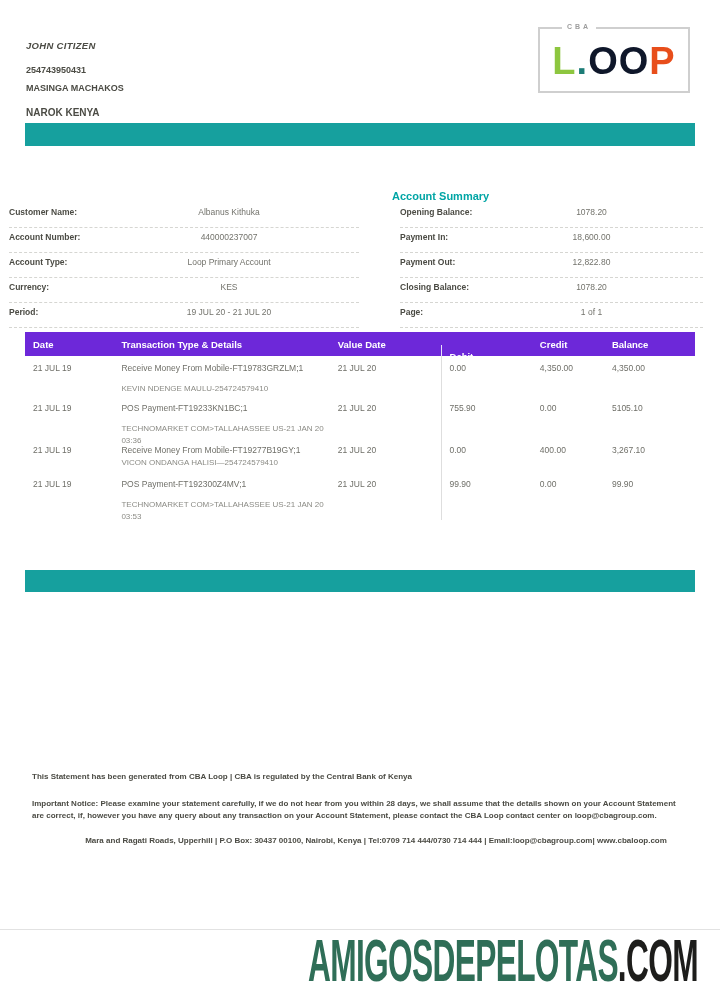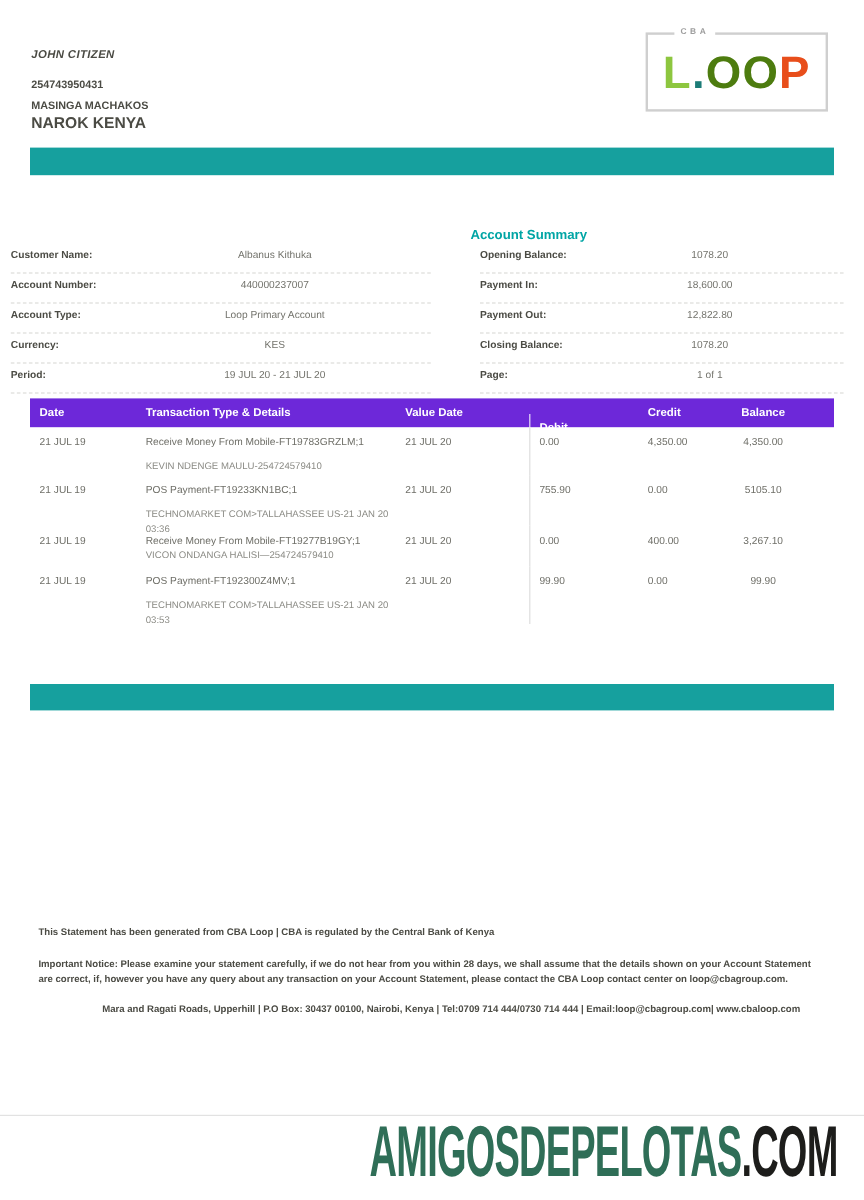--- a/index.html
+++ b/index.html
@@ -8,38 +8,38 @@
   .page {
     position:relative; width:720px; height:1000px; margin:0 auto;
     background:#ffffff; overflow:hidden;
   }
 
   
   .recipient { position:absolute; left:26px; top:40px; color:#4b4b44; }
   .recipient .r-name  { font-size:9.5px; font-weight:bold; letter-spacing:.3px;font-style:italic; }
   .recipient .r-phone { font-size:9px;  font-weight:bold; margin-top:14px; }
   .recipient .r-addr1 { font-size:9px;  font-weight:bold; margin-top:8px; }
-  .recipient .r-addr2 { font-size:13px;  font-weight:bold; margin-top:2px; }
+  .recipient .r-addr2 { font-size:10px;  font-weight:bold; margin-top:14px; }
 
   
   .logo-box {
     position:absolute; left:538px; top:27px; width:152px; height:66px;
     border:2px solid #cfcfcf; background:#fff;
   }
   .logo-cba {
     position:absolute; top:-6px; left:22px; background:#fff; padding:0 5px;
     font-size:7px; font-weight:bold; color:#9d9d9d; letter-spacing:3px;
   }
   .logo-word {
     position:absolute; left:0; right:0; top:8px; text-align:center;
     font-size:38px; font-weight:bold; letter-spacing:1px; line-height:48px;
   }
   .lg-l  { color:#8DC63F; }
   .lg-dot{ color:#1c7c77; }
-  .lg-oo { color:#4d7c0f; }
+  .lg-oo { color:#0f172a; }
   .lg-p  { color:#E84E1B; }
 
   
   .bar-top { position:absolute; left:25px; top:123px; width:670px; height:23px; background:#16A09E; }
   .bar-mid { position:absolute; left:25px; top:570px; width:670px; height:22px; background:#16A09E; }
 
   
   .summary-heading {
     position:absolute; left:392px; top:190px;
     color:#00A5A5; font-size:11px; font-weight:bold;
@@ -62,21 +62,21 @@
   .thead {
     display:flex; background:#6d28d9; height:24px; align-items:center;
     color:#ffffff; font-size:9.5px; font-weight:bold;
   }
   .trow { display:flex; align-items:stretch; }
   .c-date    { width:100px; padding-left:8px; }
   .c-details { width:225px; }
   .c-vdate   { width:107px; }
   .c-debit   { width:103px; padding-left:8px; }
   .c-credit  { width:75px;  }
-  .c-balance { width:85px;  text-align:center; padding-right:35px; }
+  .c-balance { width:85px;  text-align:left; padding-right:35px; }
   .thead .c-debit { border-left:1px solid rgba(255,255,255,.85); height:24px; display:flex; align-items:center;margin-top:25px; }
   .tbody { font-size:8.5px; color:#6f6f68; }
   .trow > div { padding-top:7px; }
   .trow .c-debit { border-left:1px solid #dedede; padding-top:7px; }
   .t-sub { font-size:8px; color:#8b8b85; margin-top:11px; }
   .t-sub2{ font-size:8px; color:#8b8b85; margin-top:3px; }
   .row-h40 { height:40px; }
   .row-h46 { height:42px; }
   .row-h36 { height:34px; }
   .row-h48 { height:48px; }

